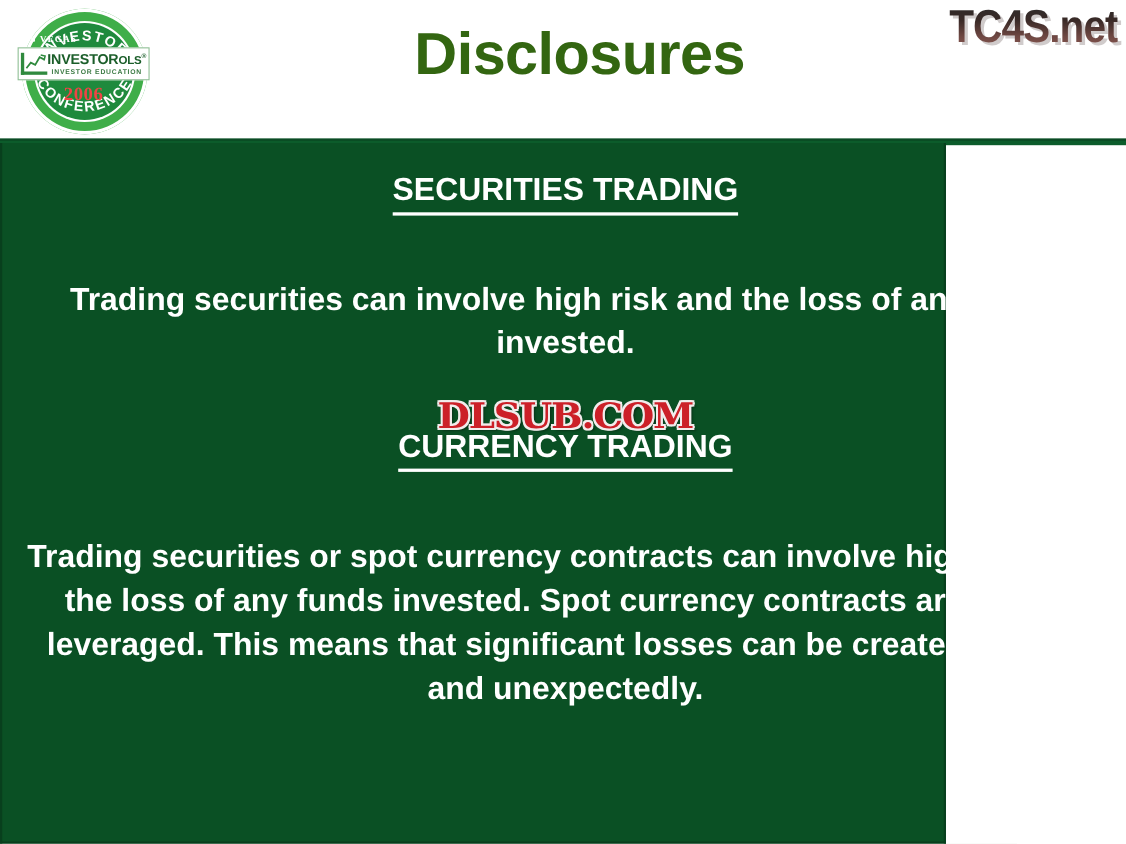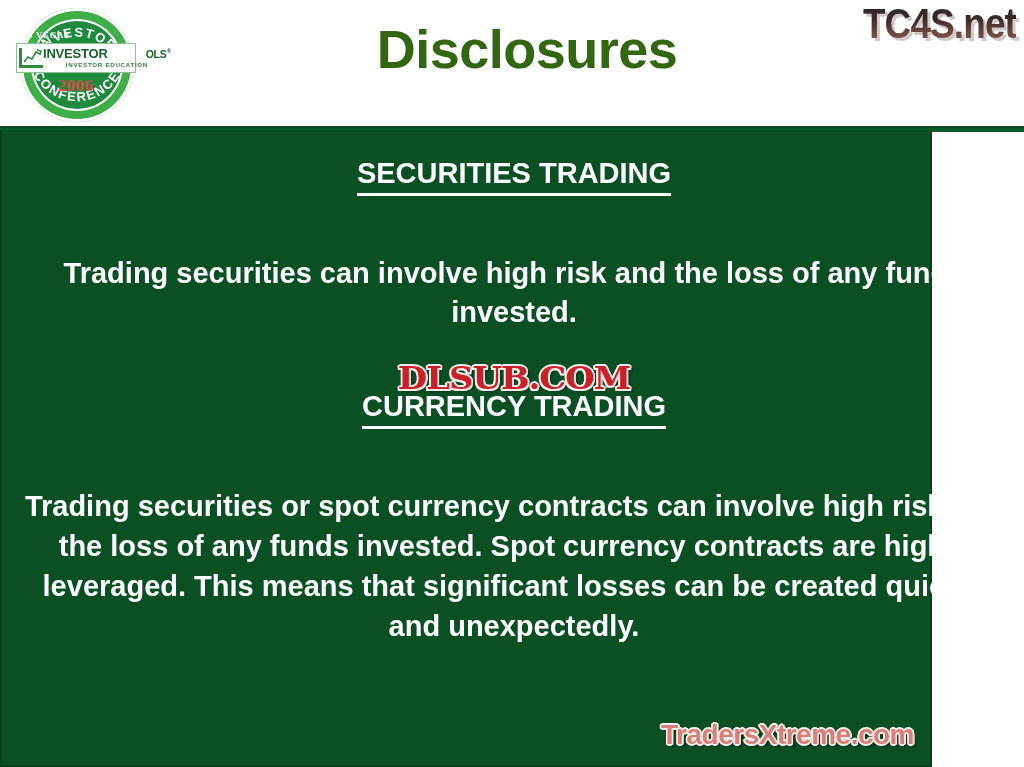--- a/index.html
+++ b/index.html
@@ -121,21 +121,21 @@
   }
   .logo-brand {
     display: block;
     color: #1b5e2a;
     font-size: 13px;
     font-weight: bold;
     letter-spacing: -0.2px;
     font-family: "Liberation Sans", sans-serif;
   }
   .logo-brand sup { font-size: 6px; vertical-align: super; }
-  .logo-brand .lc { font-size: 10.5px; padding-left: 38px; }
+  .logo-brand .lc { font-size: 10.5px; }
   .logo-sub {
     display: block;
     color: #3b7a43;
     font-size: 6.2px;
     font-weight: bold;
     letter-spacing: 0.7px;
     margin-top: 2px;
     font-family: "Liberation Sans", sans-serif;
   }
   .logo-year {
@@ -196,21 +196,21 @@
     transform-origin: right top;
     color: rgba(150,140,140,0.45);
     line-height: 1.05;
   }
 
   
   .body-area {
     position: absolute;
     left: 0;
     top: 130px;
-    width: 932px;
+    width: 860px;
     height: 637px;
     background: #0a5024;
     border-left: 2px solid #083f1d;
     border-right: 2px solid #083f1d;
     border-bottom: 2px solid #083f1d;
     box-sizing: border-box;
   }
 
   .heading {
     position: absolute;
@@ -360,17 +360,16 @@
     <div class="paragraph" id="para-securities">Trading securities can involve high risk and the loss of any funds invested.</div>
 
     <div class="wm-dlsub">DLSUB.COM</div>
 
     <div class="heading" id="heading-currency">
       <span>CURRENCY TRADING</span>
     </div>
 
     <div class="paragraph" id="para-currency">Trading securities or spot currency contracts can involve high risk and the loss of any funds invested.  Spot currency contracts are highly leveraged.  This means that significant losses can be created quickly and unexpectedly.</div>
 
-    <div class="wm-traders">TradersXtreme.com</div>
 
   </div>
 
 </div>
 
 </body></html>

